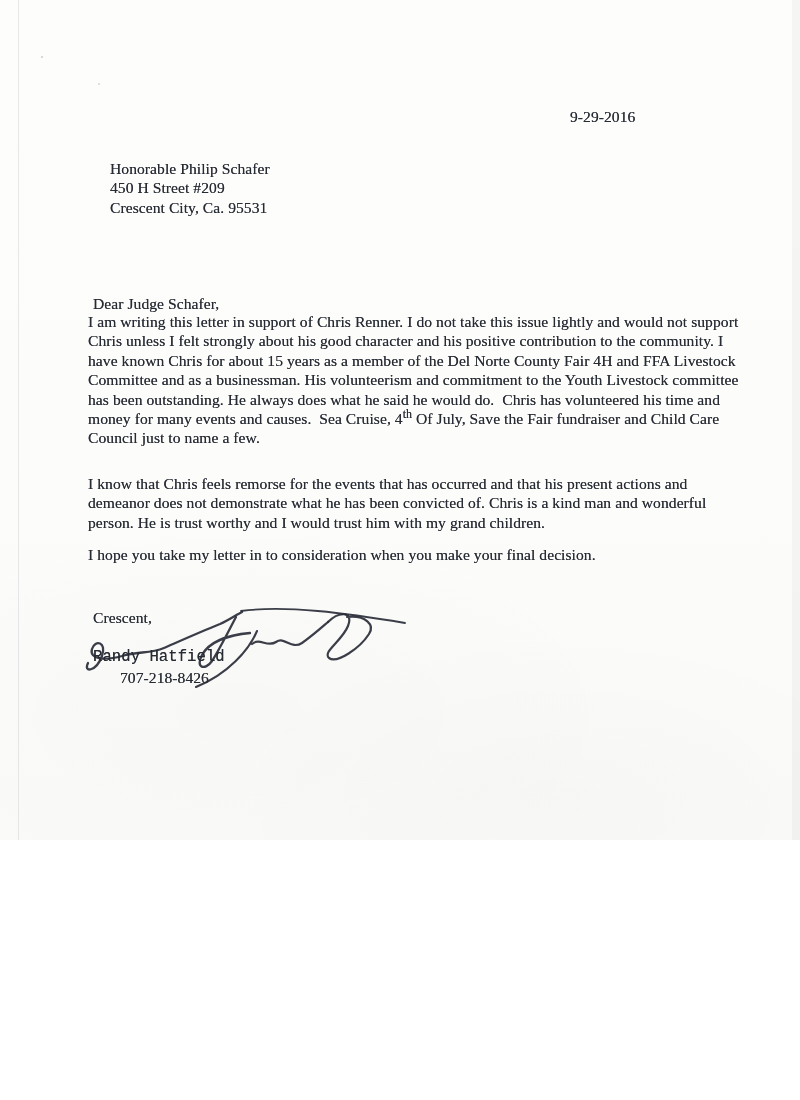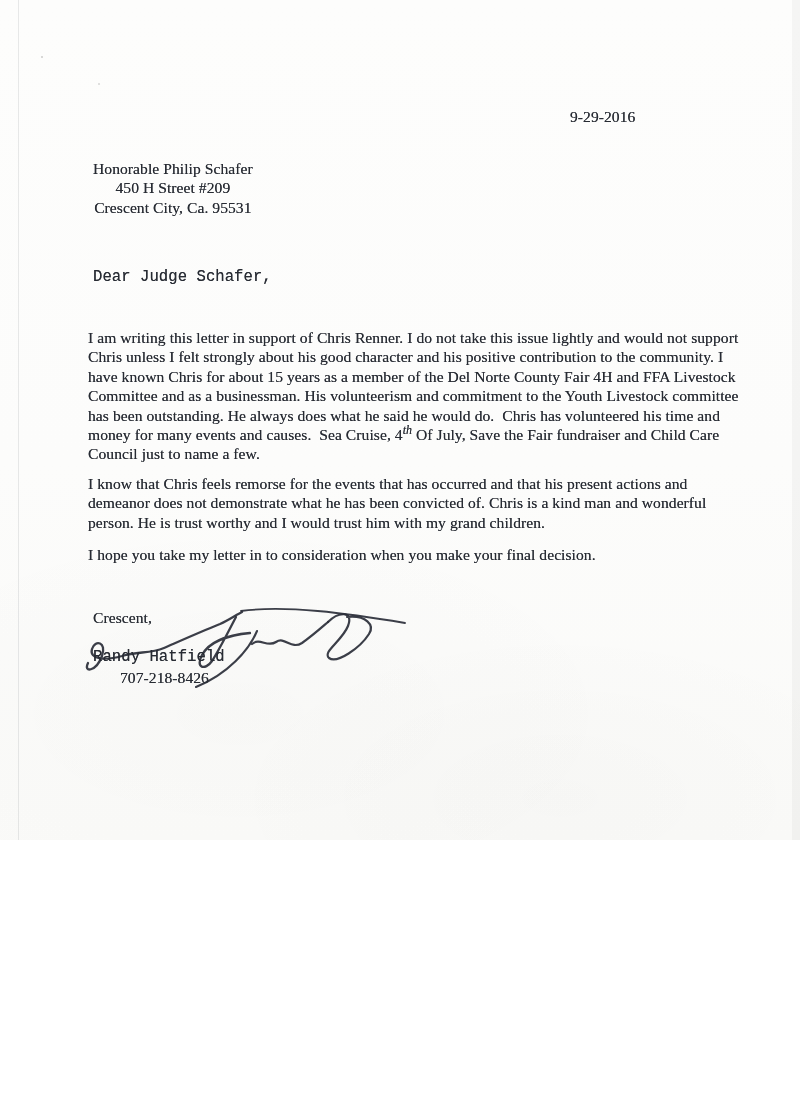--- a/index.html
+++ b/index.html
@@ -17,26 +17,26 @@
   }
   .txt {
     position: absolute;
     font-size: 15.6px;
     line-height: 19.4px;
     letter-spacing: 0.05px;
     white-space: pre-wrap;
     text-shadow: 0 0 0.5px rgba(39,43,51,0.75);
   }
   .para { width: 690px; }
-  sup { font-size: 12px; vertical-align: super; line-height: 0; font-style: italic; }
+  sup { font-size: 12px; vertical-align: super; line-height: 0; }
 
   .date       { left: 570px; top: 107px; }
-  .address    { left: 93px;  top: 159px; text-align: center; }
-  .salutation { left: 93px;  top: 268px; font-family: Liberation Mono, monospace; }
-  .p1         { left: 88px;  top: 328px; }
+  .address    { left: 110px;  top: 159px; }
+  .salutation { left: 93px;  top: 294px; }
+  .p1         { left: 88px;  top: 312px; }
   .p2         { left: 88px;  top: 474px; }
   .p3         { left: 88px;  top: 545px; }
   .closing    { left: 93px;  top: 608px; }
   .signer     { left: 93px;  top: 648px; font-family: Liberation Mono, monospace; }
   .phone      { left: 93px;  top: 668px; margin-left: 27px; }
 
   .signature {
     position: absolute;
     left: 76px; top: 584px;
     width: 340px; height: 115px;

